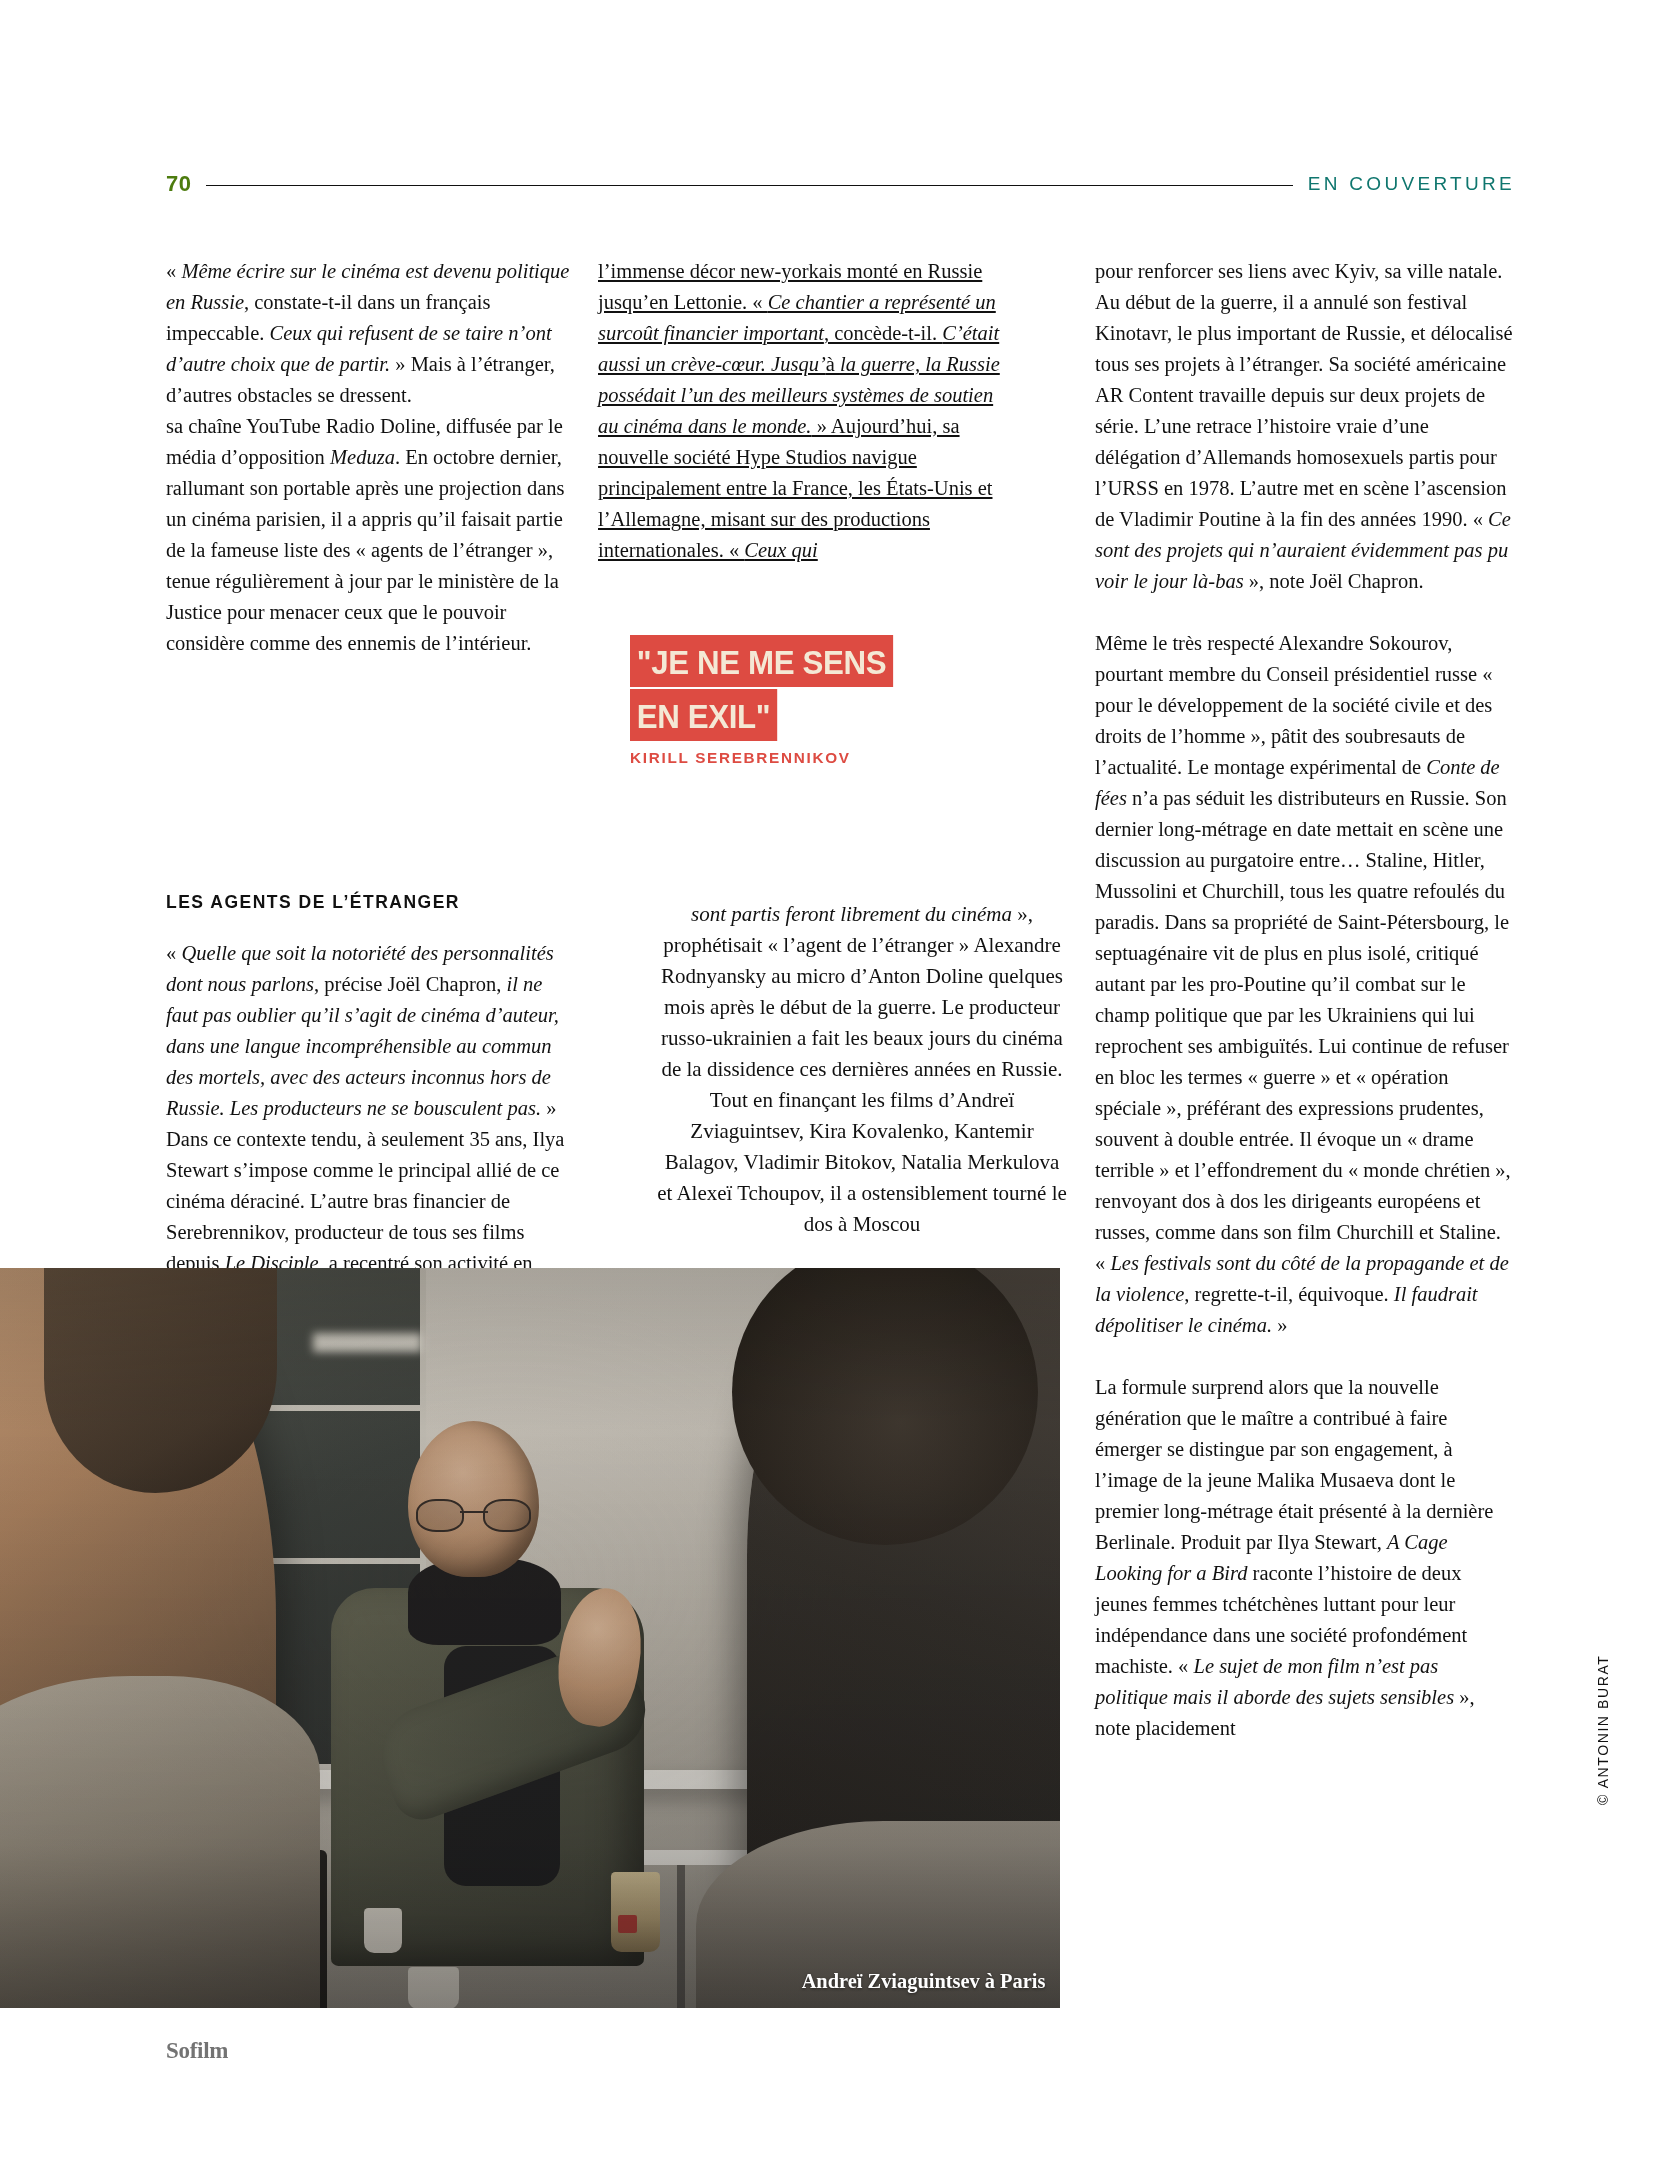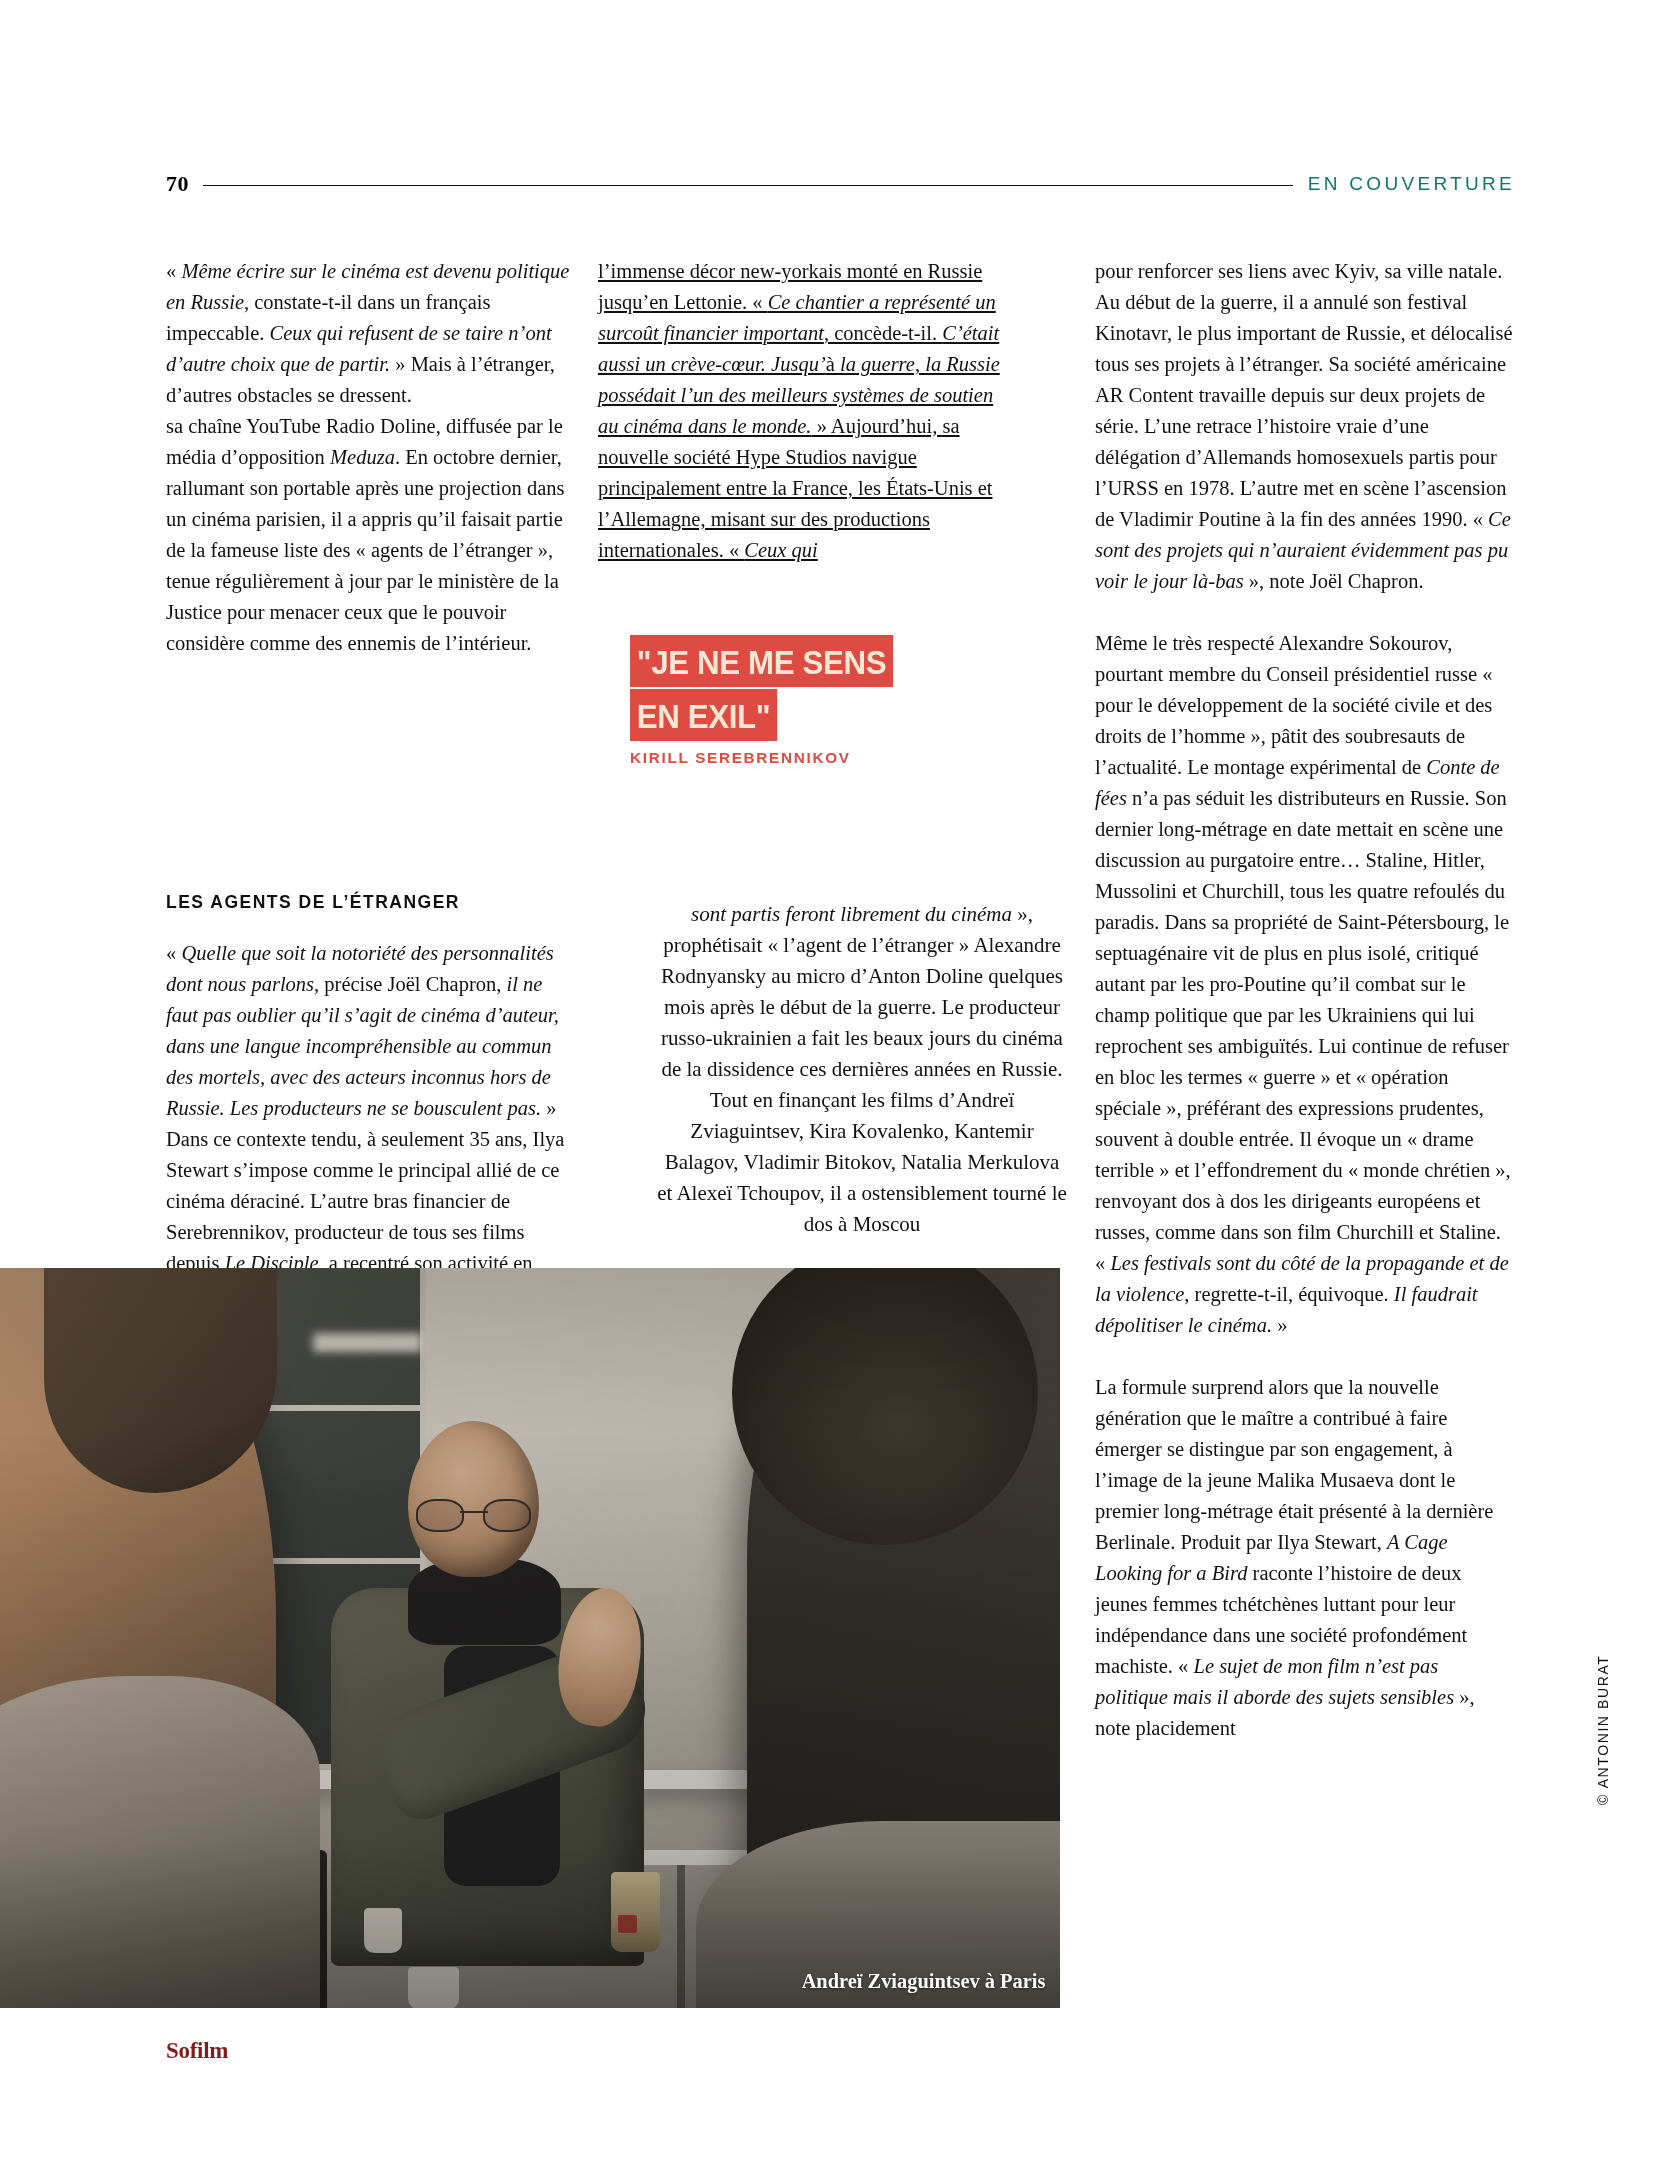--- a/index.html
+++ b/index.html
@@ -21,25 +21,25 @@
     position: absolute;
     left: 166px;
     top: 169px;
     width: 1349px;
     height: 29px;
     display: flex;
     align-items: center;
     gap: 14.6px;
   }
   .folio {
-    font-family: Liberation Serif, serif;
+    font-family: Liberation Sans, sans-serif;
     font-weight: bold;
     font-size: 22px;
     letter-spacing: 0.4px;
-    color: #000000;
+    color: #4d7c0f;
     line-height: 1;
     white-space: nowrap;
   }
   .header-rule {
     flex: 1 1 auto;
     height: 0.7px;
     background: #111;
     margin-top: 2.9px;
   }
   .section-name {
@@ -314,21 +314,21 @@
 
   
   .footer-logo {
     position: absolute;
     left: 166px;
     top: 2038px;
     font-family: "Liberation Serif", serif;
     font-weight: bold;
     font-size: 23px;
     letter-spacing: -0.3px;
-    color: #7f1d1d;
+    color: #737373;
   }
 </style>
 </head>
 <body>
 
 <div class="page-header">
   <div class="folio">70</div>
   <div class="header-rule"></div>
   <div class="section-name">EN COUVERTURE</div>
 </div>

